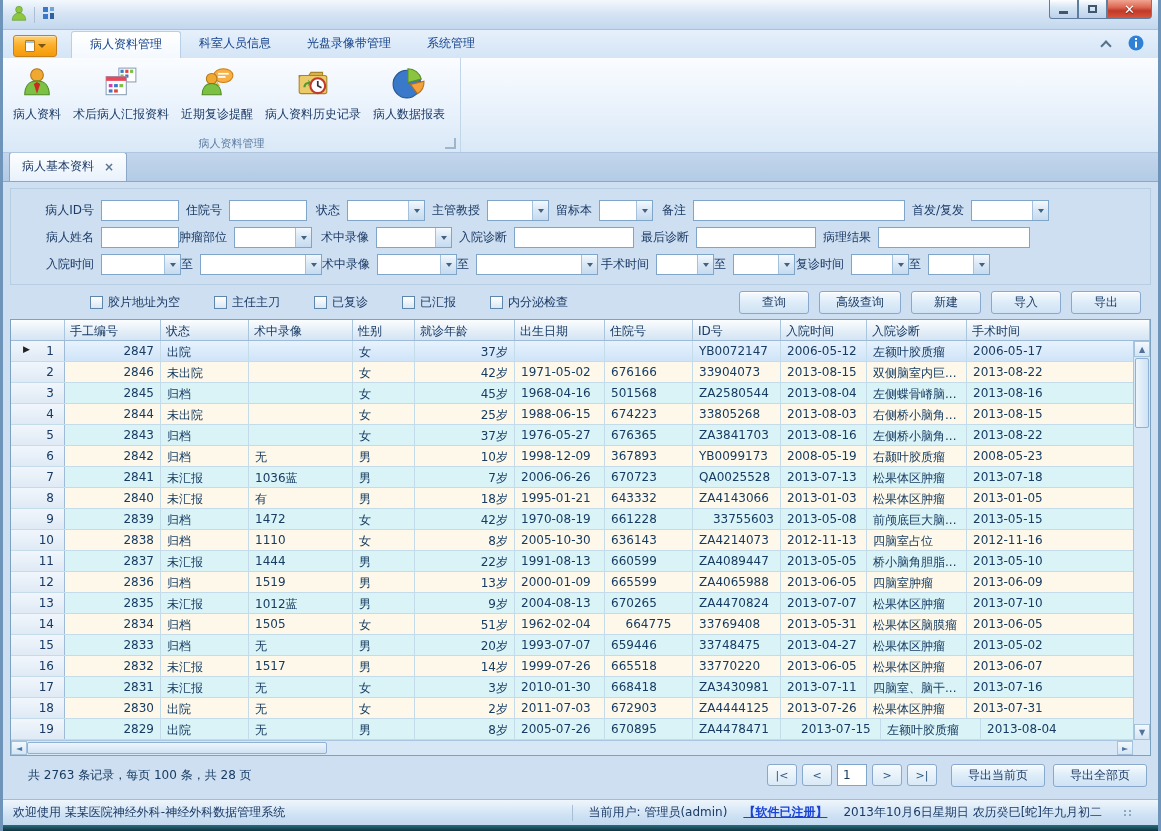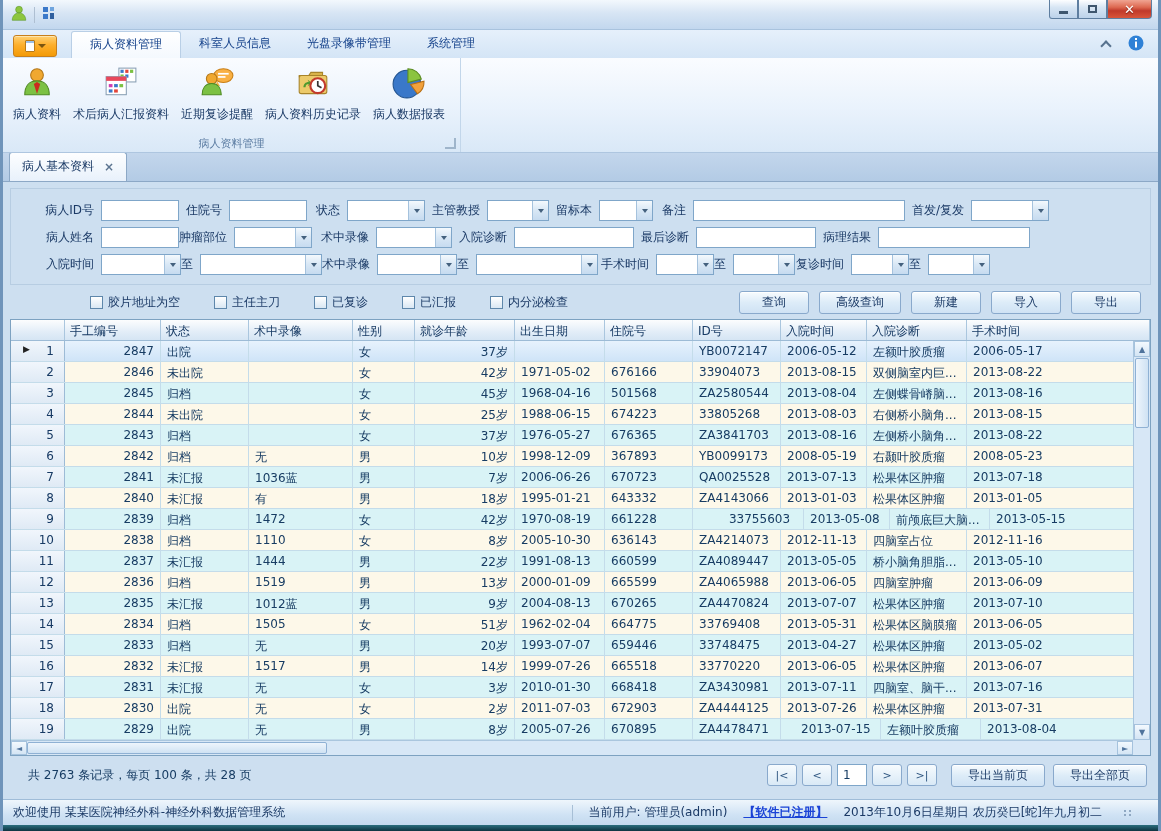--- a/index.html
+++ b/index.html
@@ -555,21 +555,21 @@
           </div>
           <div class="g-row cyan">
             <div class="g-cell num" style="width: 54px; text-align: right;">9</div>
             <div class="g-cell" style="width: 96px; text-align: right;">2839</div>
             <div class="g-cell" style="width: 88px; text-align: left;">归档</div>
             <div class="g-cell" style="width: 104px; text-align: left;">1472</div>
             <div class="g-cell" style="width: 62px; text-align: left;">女</div>
             <div class="g-cell" style="width: 100px; text-align: right;">42岁</div>
             <div class="g-cell" style="width: 90px; text-align: left;">1970-08-19</div>
             <div class="g-cell" style="width: 88px; text-align: left;">661228</div>
-            <div class="g-cell" style="width: 88px; text-align: center; margin-left: 23px;">33755603</div>
+            <div class="g-cell" style="width: 88px; text-align: right;">33755603</div>
             <div class="g-cell" style="width: 86px; text-align: left;">2013-05-08</div>
             <div class="g-cell" style="width: 100px; text-align: left;">前颅底巨大脑...</div>
             <div class="g-cell" style="flex: 1 1 0%; text-align: left;">2013-05-15</div>
           </div>
           <div class="g-row cream">
             <div class="g-cell num" style="width: 54px; text-align: right;">10</div>
             <div class="g-cell" style="width: 96px; text-align: right;">2838</div>
             <div class="g-cell" style="width: 88px; text-align: left;">归档</div>
             <div class="g-cell" style="width: 104px; text-align: left;">1110</div>
             <div class="g-cell" style="width: 62px; text-align: left;">女</div>
@@ -624,21 +624,21 @@
             <div class="g-cell" style="flex: 1 1 0%; text-align: left;">2013-07-10</div>
           </div>
           <div class="g-row cream">
             <div class="g-cell num" style="width: 54px; text-align: right;">14</div>
             <div class="g-cell" style="width: 96px; text-align: right;">2834</div>
             <div class="g-cell" style="width: 88px; text-align: left;">归档</div>
             <div class="g-cell" style="width: 104px; text-align: left;">1505</div>
             <div class="g-cell" style="width: 62px; text-align: left;">女</div>
             <div class="g-cell" style="width: 100px; text-align: right;">51岁</div>
             <div class="g-cell" style="width: 90px; text-align: left;">1962-02-04</div>
-            <div class="g-cell" style="width: 88px; text-align: left;">664775</div>
+            <div class="g-cell" style="width: 88px; text-align: center;">664775</div>
             <div class="g-cell" style="width: 88px; text-align: left;">33769408</div>
             <div class="g-cell" style="width: 86px; text-align: left;">2013-05-31</div>
             <div class="g-cell" style="width: 100px; text-align: left;">松果体区脑膜瘤</div>
             <div class="g-cell" style="flex: 1 1 0%; text-align: left;">2013-06-05</div>
           </div>
           <div class="g-row cyan">
             <div class="g-cell num" style="width: 54px; text-align: right;">15</div>
             <div class="g-cell" style="width: 96px; text-align: right;">2833</div>
             <div class="g-cell" style="width: 88px; text-align: left;">归档</div>
             <div class="g-cell" style="width: 104px; text-align: left;">无</div>

